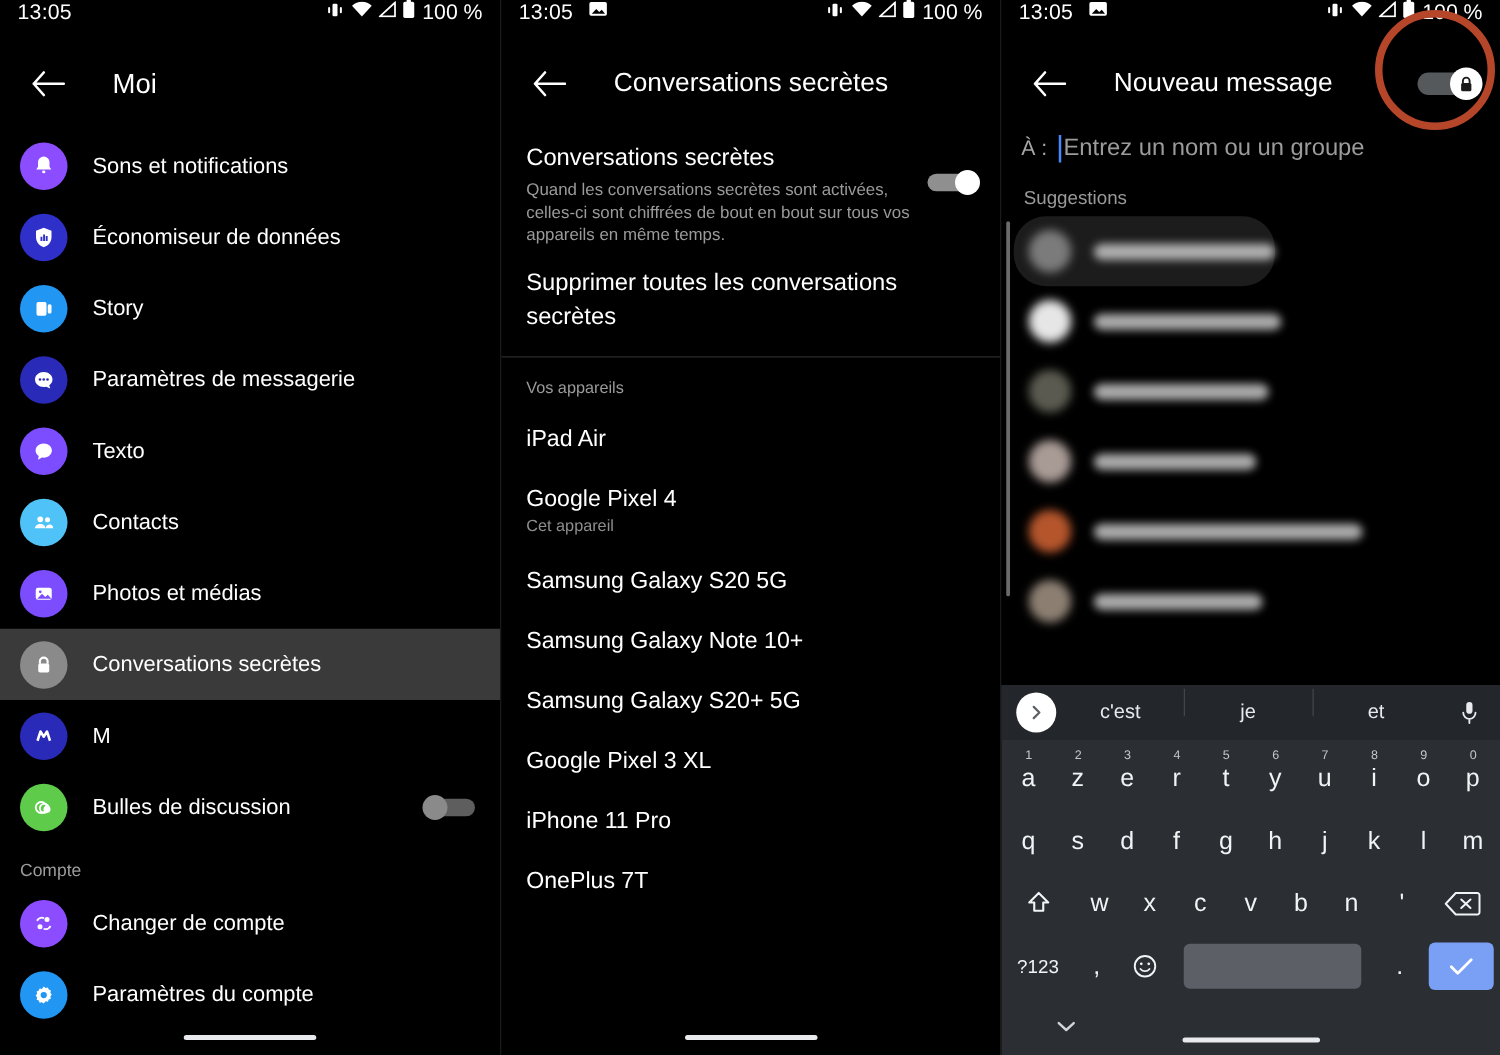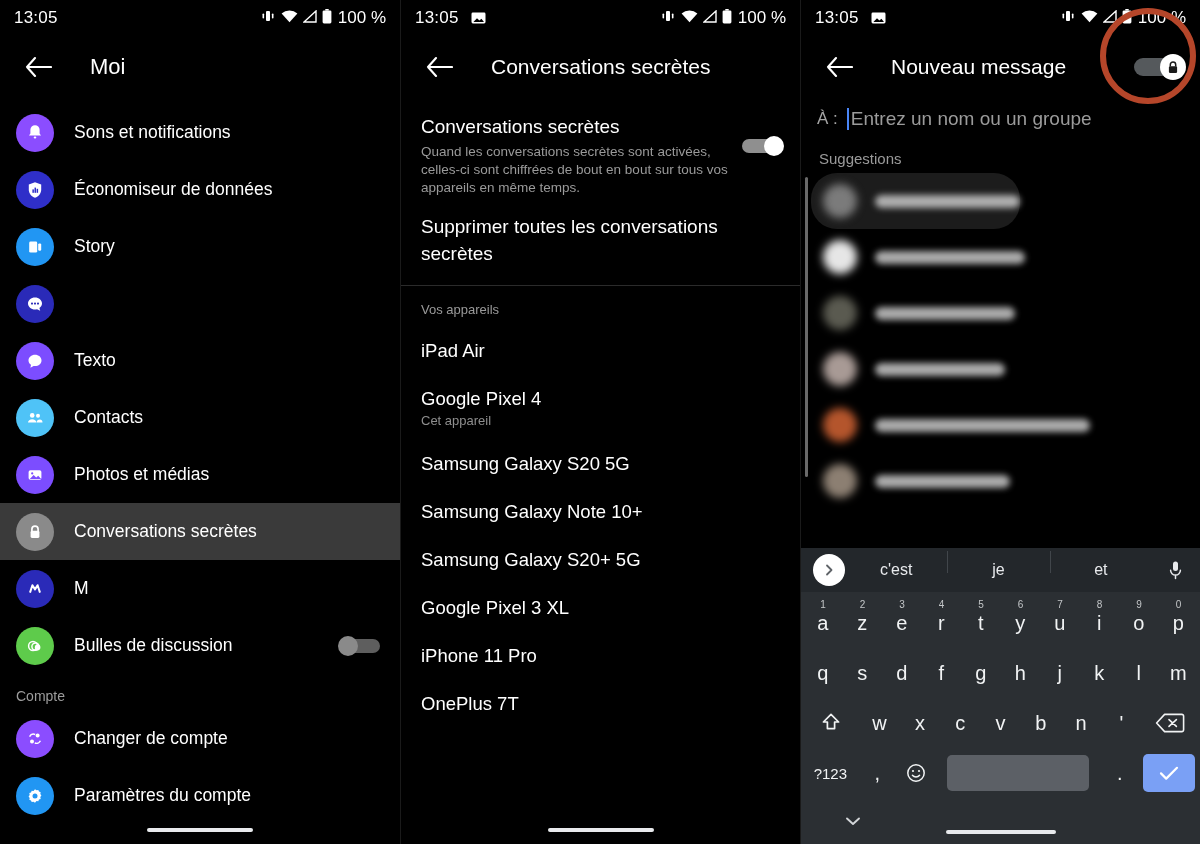--- a/index.html
+++ b/index.html
@@ -9,21 +9,21 @@
     font-family: "Liberation Sans", sans-serif;
     overflow: hidden;
   }
   .screens { display: flex; width: 1200px; height: 844px; background: #000; }
   .panel { position: relative; width: 400px; height: 844px; background: #000000; overflow: hidden; }
   .panel.p2 { border-left: 1px solid #1a1a1a; }
   .panel.p3 { border-left: 1px solid #1a1a1a; }
 
   
   .statusbar {
-    height: 36px; display: flex; align-items: center;
+    height: 36px; display: flex; align-items: flex-start;
     padding: 0 14px; color: #ffffff;
   }
   .sb-time { font-size: 17px; font-weight: 400; letter-spacing: .2px; }
   .sb-photo { margin-left: 12px; display: inline-flex; }
   .sb-right { margin-left: auto; display: flex; align-items: center; gap: 5px; }
   .sb-batt-text { font-size: 17px; margin-left: 1px; }
 
   
   .appbar { height: 62px; display: flex; align-items: center; padding: 0 0 0 16px; }
   .backbtn {
@@ -200,20 +200,21 @@
 
       <div class="row">
         <span class="ico" style="background:#2a2ab8">
           <svg width="20" height="20" viewBox="0 0 20 20">
               <path d="M10 3.6c-3.9 0-7 2.7-7 6s3.1 6 7 6c.7 0 1.4-.1 2-.3l3.2 1.5-.8-2.7c1.6-1.1 2.6-2.7 2.6-4.5 0-3.3-3.1-6-7-6z" fill="#fff"></path>
               <circle cx="7" cy="9.6" r="1.05" fill="#2a2ab8"></circle>
               <circle cx="10" cy="9.6" r="1.05" fill="#2a2ab8"></circle>
               <circle cx="13" cy="9.6" r="1.05" fill="#2a2ab8"></circle>
             </svg>
         </span>
+        <span class="row-label">Paramètres de messagerie</span>
       </div>
 
       <div class="row">
         <span class="ico" style="background:#7c4dff">
           <svg width="20" height="20" viewBox="0 0 20 20">
               <path d="M10 3.8c-3.6 0-6.5 2.5-6.5 5.6 0 1.8 1 3.4 2.5 4.4l-.6 2.9 3.2-1.7c.45.08.92.12 1.4.12 3.6 0 6.5-2.5 6.5-5.7S13.6 3.8 10 3.8z" fill="#fff"></path>
             </svg>
         </span>
         <span class="row-label">Texto</span>
       </div>

